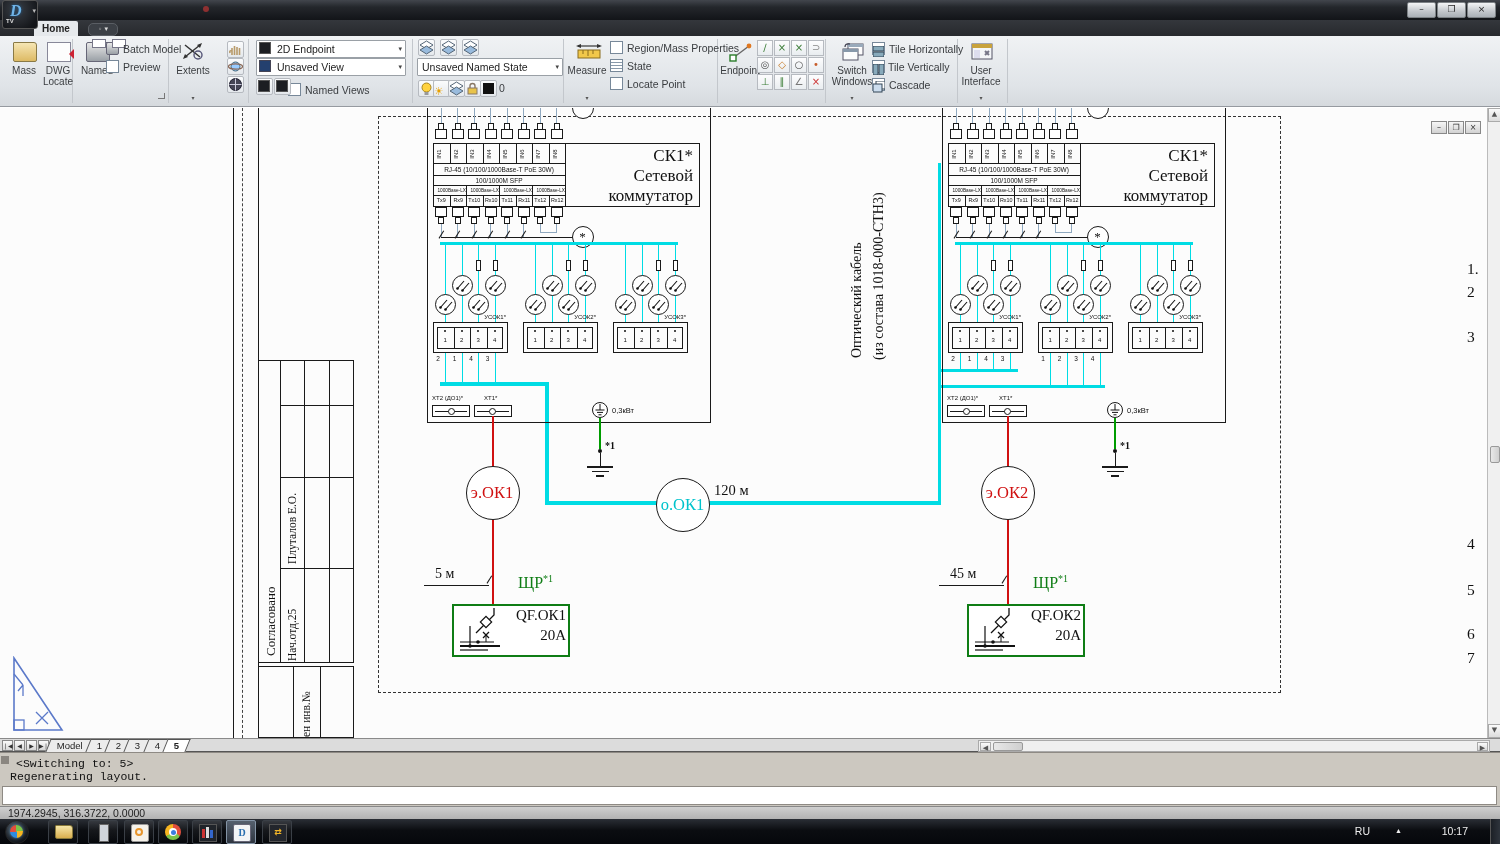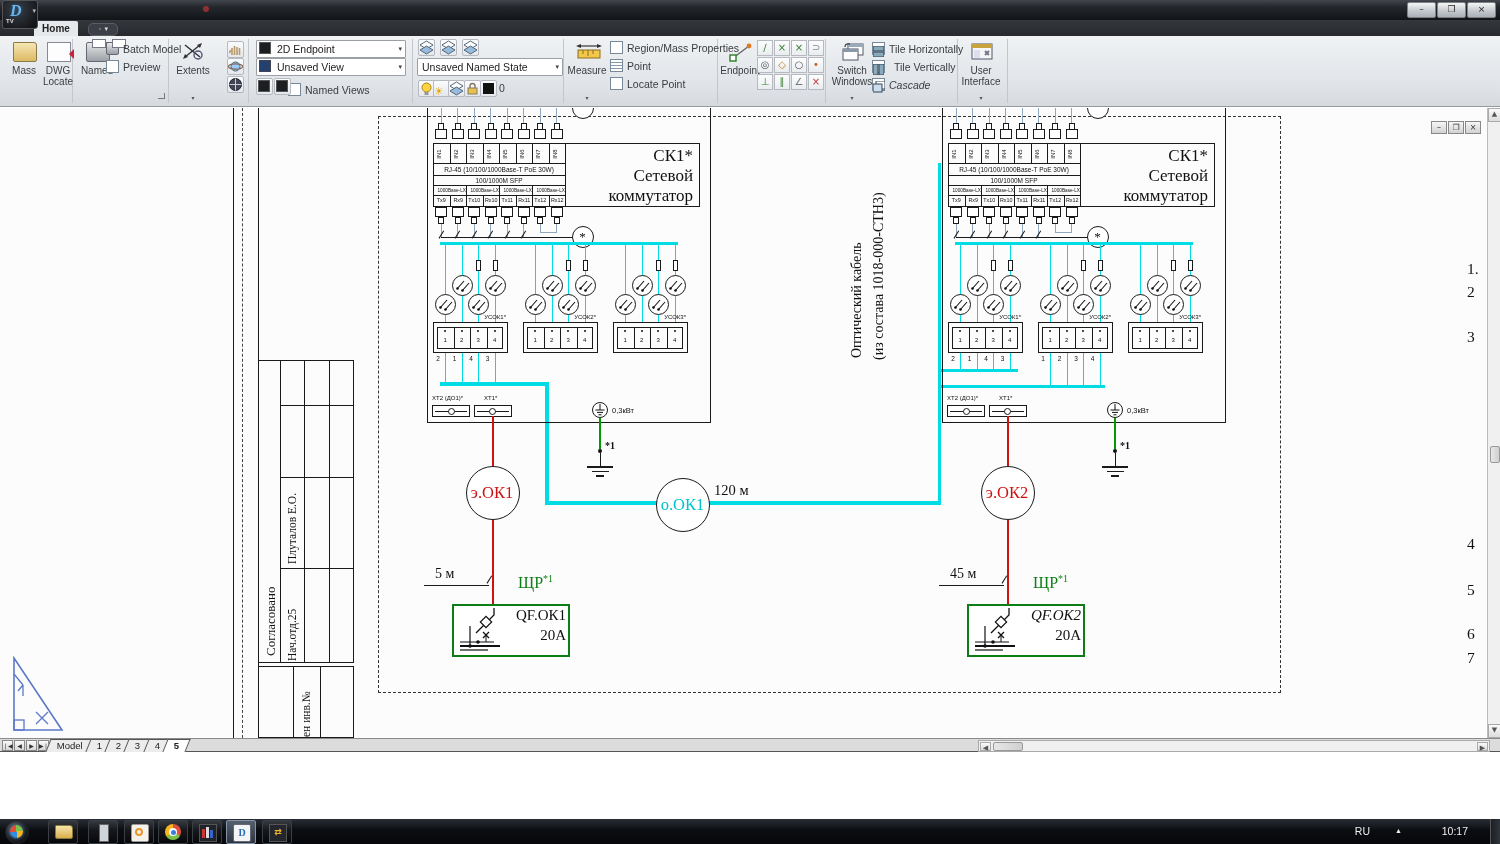--- a/index.html
+++ b/index.html
@@ -213,46 +213,46 @@
       <div class="rbig" style="left: 106px; top: 23px; width: 70px; height: 16px;">
         <div class="mini ic-page" style="left: 0px; top: 1px; width: 13px; height: 13px;"></div>
         <div class="rslbl" style="left: 17px; top: 1px; width: 50px; height: 14px;">Preview</div>
       </div>
       <div class="rbig" style="left: 610px; top: 4px; width: 128px; height: 16px;">
         <div class="mini ic-page" style="left: 0px; top: 1px; width: 13px; height: 13px;"></div>
         <div class="rslbl" style="left: 17px; top: 1px; width: 108px; height: 14px;">Region/Mass Properties</div>
       </div>
       <div class="rbig" style="left: 610px; top: 22px; width: 60px; height: 16px;">
         <div class="mini ic-lines" style="left: 0px; top: 1px; width: 13px; height: 13px;"></div>
-        <div class="rslbl" style="left: 17px; top: 1px; width: 40px; height: 14px;">Point</div>
+        <div class="rslbl" style="left: 17px; top: 1px; width: 40px; height: 14px;">State</div>
       </div>
       <div class="rbig" style="left: 610px; top: 40px; width: 90px; height: 16px;">
         <div class="mini ic-page" style="left: 0px; top: 1px; width: 13px; height: 13px;"></div>
         <div class="rslbl" style="left: 17px; top: 1px; width: 70px; height: 14px;">Locate Point</div>
       </div>
       <div class="rbig" style="left: 872px; top: 5px; width: 104px; height: 16px;">
         <div class="mini ic-page" style="left: 0px; top: 1px; width: 13px; height: 13px;"><svg width="11" height="11">
             <rect x="0" y="0" width="11" height="5" fill="#8ab" stroke="#345"></rect>
             <rect x="0" y="6" width="11" height="5" fill="#8ab" stroke="#345"></rect>
           </svg></div>
         <div class="rslbl" style="left: 17px; top: 1px; width: 84px; height: 14px;">Tile Horizontally</div>
       </div>
       <div class="rbig" style="left: 872px; top: 23px; width: 100px; height: 16px;">
         <div class="mini ic-page" style="left: 0px; top: 1px; width: 13px; height: 13px;"><svg width="11" height="11">
             <rect x="0" y="0" width="5" height="11" fill="#8ab" stroke="#345"></rect>
             <rect x="6" y="0" width="5" height="11" fill="#8ab" stroke="#345"></rect>
           </svg></div>
-        <div class="rslbl" style="left: 22px; top: 1px; width: 80px; height: 14px;">Tile Vertically</div>
+        <div class="rslbl" style="left: 16px; top: 1px; width: 80px; height: 14px;">Tile Vertically</div>
       </div>
       <div class="rbig" style="left: 872px; top: 41px; width: 80px; height: 16px;">
         <div class="mini ic-page" style="left: 0px; top: 1px; width: 13px; height: 13px;"><svg width="12" height="12">
             <rect x="3" y="0" width="9" height="8" fill="#fff" stroke="#345"></rect>
             <rect x="0" y="3" width="9" height="8" fill="#cde" stroke="#345"></rect>
           </svg></div>
-        <div class="rslbl" style="left: 17px; top: 1px; width: 60px; height: 14px; font-style: italic;">Cascade</div>
+        <div class="rslbl" style="left: 17px; top: 1px; width: 60px; height: 14px;">Cascade</div>
       </div>
       <div class="rbig" style="left: 288px; top: 46px; width: 90px; height: 16px;">
         <div class="mini ic-page" style="left: 0px; top: 1px; width: 13px; height: 13px;"></div>
         <div class="rslbl" style="left: 17px; top: 1px; width: 70px; height: 14px;">Named Views</div>
       </div>
       <div class="rcombo" style="left: 256px; top: 4px; width: 148px;">
         <div class="mini dk" style="left: 2px; top: 1px; width: 12px; height: 12px;"></div>
         <span class="ct">2D Endpoint</span>
         <span class="cc">▾</span>
       </div>
@@ -951,21 +951,21 @@
           <line x1="27" y1="26" x2="33" y2="32" stroke="#111" stroke-width="1.2"></line>
           <line x1="33" y1="26" x2="27" y2="32" stroke="#111" stroke-width="1.2"></line>
           <line x1="30" y1="29" x2="30" y2="36" stroke="#111"></line>
           <line x1="14" y1="20" x2="14" y2="40" stroke="#111" stroke-width="1.2"></line>
           <line x1="4" y1="36" x2="38" y2="36" stroke="#111" stroke-width="1.2"></line>
           <line x1="4" y1="40" x2="44" y2="40" stroke="#111" stroke-width="2.2"></line>
           <line x1="4" y1="44" x2="32" y2="44" stroke="#111" stroke-width="1.2"></line>
           <circle cx="22" cy="36" r="1.8" fill="#111"></circle>
           <circle cx="14" cy="40" r="1.8" fill="#111"></circle>
         </svg></div>
-      <div class="t tr" style="left: 987px; top: 499px; width: 94px; height: 18px; font-size: 15px; font-style: italic;">QF.ОК2</div>
+      <div class="t tr" style="left: 987px; top: 499px; width: 94px; height: 18px; font-size: 15px;">QF.ОК2</div>
       <div class="t tr" style="left: 987px; top: 519px; width: 94px; height: 18px; font-size: 15px;">20А</div>
       <div class="circ" style="left: 656px; top: 370px; width: 54px; height: 54px; border-width: 1.6px;">
         <div class="t tc" style="left: 0px; top: 16px; width: 51px; height: 20px; position: absolute; font-size: 16.5px; color: rgb(0, 195, 204);">о.ОК1</div>
       </div>
       <div class="t" style="left: 714px; top: 374px; font-size: 14.5px;">120 м</div>
       <div class="vtext" style="left: 849px; top: 250px; font-size: 14px;">Оптический кабель</div>
       <div class="vtext" style="left: 871px; top: 252px; font-size: 14px;">(из состава 1018-000-СТН3)</div>
       <div class="t" style="left: 1467px; top: 152px; font-size: 15.5px;">1.</div>
       <div class="t" style="left: 1467px; top: 175px; font-size: 15.5px;">2</div>
       <div class="t" style="left: 1467px; top: 220px; font-size: 15.5px;">3</div>
@@ -996,21 +996,30 @@
         <div class="ltab"><span>4</span></div>
         <div class="ltab active"><span>5</span></div>
       </div>
     <div class="sb" style="left:978px;top:1px;width:512px;height:12px;border:1px solid #aaa;box-sizing:border-box">
       <div class="sbtn2" style="left:1px;top:1px;width:11px;height:9px">◀</div>
       <div class="thumb" style="left:14px;top:1px;width:30px;height:9px"></div>
       <div class="sbtn2" style="right:1px;top:1px;width:11px;height:9px">▶</div>
     </div>
   </div>
 
+  <div id="cmd">
+    <div class="grip"></div>
+    <div class="cmdline" style="left:16px;top:5px">&lt;Switching to: 5&gt;</div>
+    <div class="cmdline" style="left:10px;top:18px">Regenerating layout.</div>
+    <div id="cmdinput"></div>
+  </div>
 
+  <div id="status">
+    <div id="coords">1974.2945, 316.3722, 0.0000</div>
+  </div>
 
   <div id="taskbar">
     <div id="orb">
         <div class="flag"></div>
       </div>
     <div class="tbtn" style="left:48px">
       <div class="tico" style="top:4px;height:12px;background:linear-gradient(#f6e6a8,#d9ae4e);border:1px solid #8a7a3a;border-radius:1px 3px 2px 2px"></div>
       </div>
     <div class="tbtn" style="left:88px">
       <div class="tico" style="left:10px;width:8px;background:#cfd4da;border:1px solid #666"></div>

